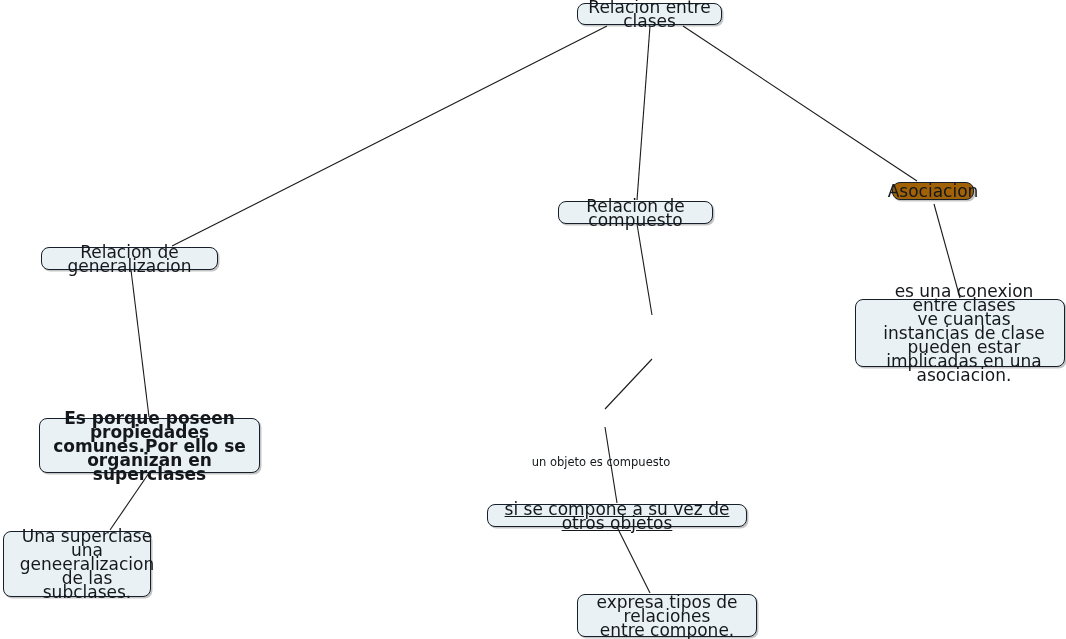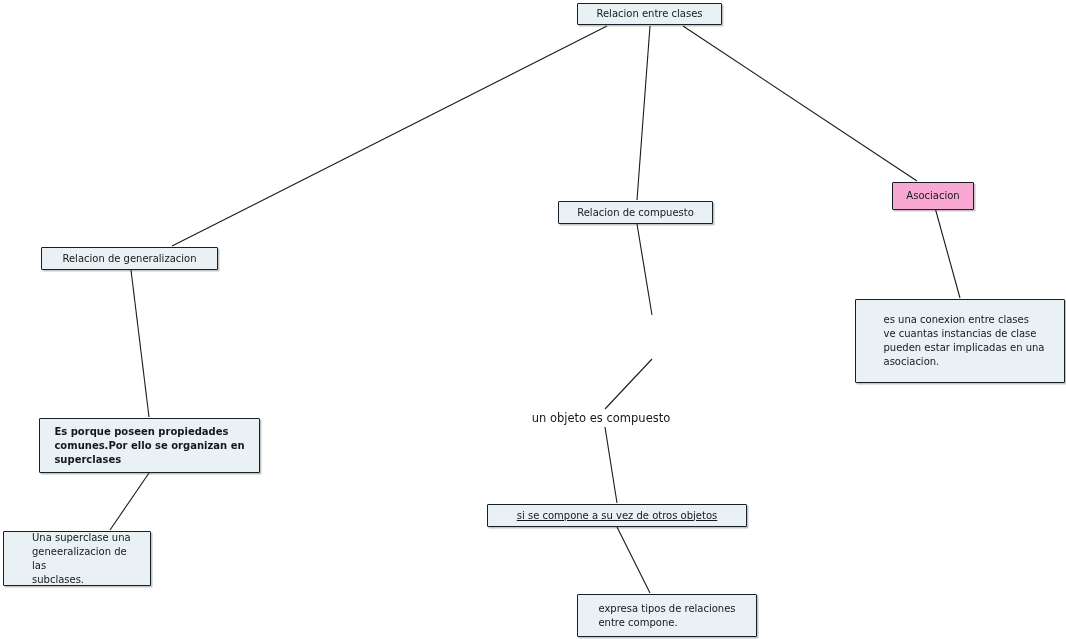--- a/index.html
+++ b/index.html
@@ -25,45 +25,46 @@
     top: 0;
     width: 1066px;
     height: 639px;
     pointer-events: none;
   }
   .node {
     position: absolute;
     box-sizing: border-box;
     background: #eaf1f4;
     border: 1px solid #16202b;
-    border-radius: 1px;
+    border-radius: 8px;
     color: #14181c;
-    font-size: 10px;
+    font-size: 17px;
     line-height: 14px;
-    text-align: left;
+    text-align: center;
     display: flex;
     align-items: center;
     justify-content: center;
     padding: 3px 8px;
     box-shadow: 1.5px 1.5px 0 rgba(60,60,60,0.30);
     white-space: pre-line;
   }
   .link-label {
     position: absolute;
     box-sizing: border-box;
     background: transparent;
     border: none;
     color: #14181c;
     font-size: 11.5px;
     line-height: 14px;
     text-align: center;
     display: flex;
     align-items: center;
     justify-content: center;
     white-space: pre-line;
+    margin-top: 44px;
   }
 </style>
 </head>
 <body>
 
 <div id="canvas" style="background: rgb(255, 255, 255);">
   <svg id="links" viewBox="0 0 1066 639">
       <line x1="607" y1="26" x2="172" y2="246" stroke="#1a1a1a" stroke-width="1.1"></line>
       <line x1="650" y1="26" x2="637" y2="200" stroke="#1a1a1a" stroke-width="1.1"></line>
       <line x1="683" y1="26" x2="917" y2="181" stroke="#1a1a1a" stroke-width="1.1"></line>
@@ -71,28 +72,28 @@
       <line x1="149" y1="473" x2="110" y2="530" stroke="#1a1a1a" stroke-width="1.1"></line>
       <line x1="637" y1="224" x2="652" y2="315" stroke="#1a1a1a" stroke-width="1.1"></line>
       <line x1="652" y1="359" x2="605" y2="409" stroke="#1a1a1a" stroke-width="1.1"></line>
       <line x1="605" y1="427" x2="617" y2="503" stroke="#1a1a1a" stroke-width="1.1"></line>
       <line x1="617" y1="527" x2="650" y2="593" stroke="#1a1a1a" stroke-width="1.1"></line>
       <line x1="934" y1="204" x2="960" y2="298" stroke="#1a1a1a" stroke-width="1.1"></line>
     </svg>
 <div class="node" style="left: 577px; top: 3px; width: 145px; height: 22px; background: rgb(234, 241, 244); border-color: rgb(22, 32, 43); color: rgb(20, 24, 28);">Relacion entre clases</div>
     <div class="node" style="left: 41px; top: 247px; width: 177px; height: 23px; background: rgb(234, 241, 244); border-color: rgb(22, 32, 43); color: rgb(20, 24, 28);">Relacion de generalizacion</div>
     <div class="node" style="left: 558px; top: 201px; width: 155px; height: 23px; background: rgb(234, 241, 244); border-color: rgb(22, 32, 43); color: rgb(20, 24, 28);">Relacion de compuesto</div>
-    <div class="node" style="left: 892px; top: 182px; width: 82px; height: 28px; background: #f9a8d4; border-color: rgb(22, 32, 43); color: rgb(20, 24, 28);">Asociacion</div>
-    <div class="node" style="left: 855px; top: 299px; width: 210px; height: 84px; background: rgb(234, 241, 244); border-color: rgb(22, 32, 43); color: rgb(20, 24, 28); padding-left: 16px;">es una conexion entre clases
+    <div class="node" style="left: 892px; top: 182px; width: 82px; height: 18px; background: #a16207; border-color: rgb(22, 32, 43); color: rgb(20, 24, 28);">Asociacion</div>
+    <div class="node" style="left: 855px; top: 299px; width: 210px; height: 68px; background: rgb(234, 241, 244); border-color: rgb(22, 32, 43); color: rgb(20, 24, 28); padding-left: 16px;">es una conexion entre clases
 ve cuantas instancias de clase
 pueden estar implicadas en una
 asociacion.</div>
     <div class="node" style="left: 39px; top: 418px; width: 221px; height: 55px; background: rgb(234, 241, 244); border-color: rgb(22, 32, 43); color: rgb(20, 24, 28); font-weight: bold;">Es porque poseen propiedades
 comunes.Por ello se organizan en
 superclases</div>
-    <div class="node" style="left: 3px; top: 531px; width: 148px; height: 55px; background: rgb(234, 241, 244); border-color: rgb(22, 32, 43); color: rgb(20, 24, 28); padding-left: 28px;">Una superclase una
+    <div class="node" style="left: 3px; top: 531px; width: 148px; height: 66px; background: rgb(234, 241, 244); border-color: rgb(22, 32, 43); color: rgb(20, 24, 28); padding-left: 28px;">Una superclase una
 geneeralizacion de las
 subclases.</div>
     <div class="node" style="left: 487px; top: 504px; width: 260px; height: 23px; background: rgb(234, 241, 244); border-color: rgb(22, 32, 43); color: rgb(20, 24, 28); text-decoration: underline;">si se compone a su vez de otros objetos</div>
     <div class="node" style="left: 577px; top: 594px; width: 180px; height: 43px; background: rgb(234, 241, 244); border-color: rgb(22, 32, 43); color: rgb(20, 24, 28);">expresa tipos de relaciones
 entre compone.</div>
     <div class="link-label" style="left: 521px; top: 410px; width: 160px; height: 16px; color: rgb(20, 24, 28);">un objeto es compuesto</div>
   </div>
 
 </body></html>

